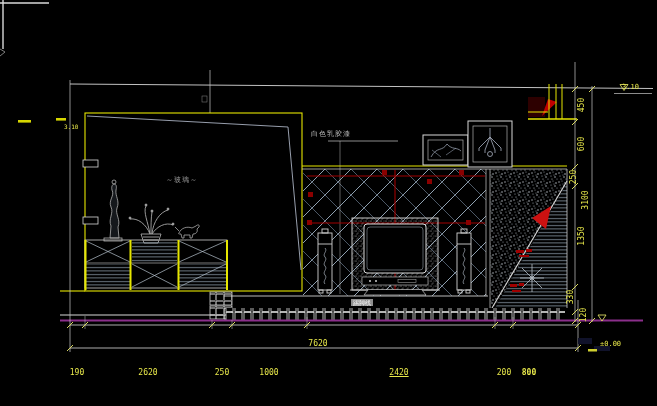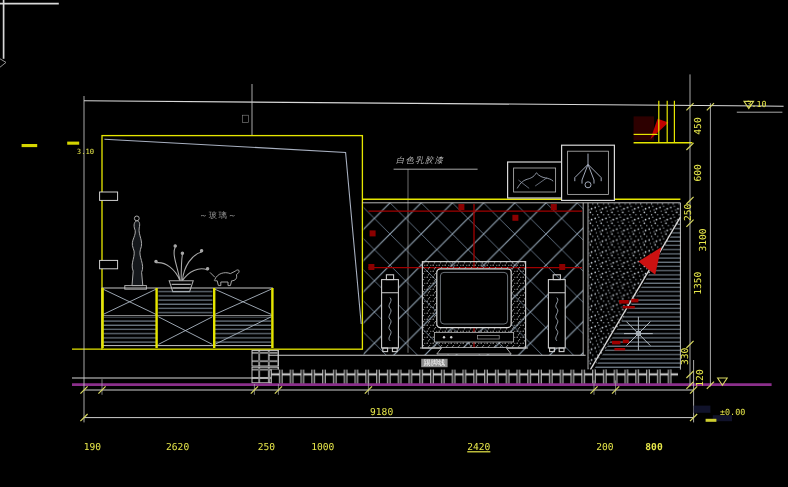--- a/index.html
+++ b/index.html
@@ -297,36 +297,36 @@
     <polygon points="598,315 606,315 602,321" stroke="#d8d860" stroke-width="0.9"></polygon>
   </g>
 
   <g>
     <rect x="578" y="338" width="14" height="6" fill="#10122a"></rect>
     <rect x="594" y="346" width="16" height="5" fill="#10122a"></rect>
     <rect x="588" y="349" width="9" height="2.5" fill="#cfcf30"></rect>
   </g>
 </svg>
 
-<div class="t cn" style="left:330px;top:131px;font-style:italic;">白色乳胶漆</div>
+<div class="t cn" style="left:311px;top:131px;">白色乳胶漆</div>
 <div class="t cn" style="left:166px;top:177px;color:#999;text-align:center;">～玻璃～</div>
 <div class="chip" style="left:351px;top:299px;">踢脚线</div>
 
 <div class="t lvl" style="left:622px;top:84px;">3.10</div>
 <div class="t lvl" style="left:600px;top:305px;margin-top:36px;">±0.00</div>
 <div class="t tiny" style="left:64px;top:124px;">3.10</div>
 
 <div class="t hdim" style="left:77px;">190</div>
 <div class="t hdim" style="left:148px;">2620</div>
 <div class="t hdim" style="left:222px;">250</div>
 <div class="t hdim" style="left:269px;text-align:center;">1000</div>
 <div class="t hdim" style="left:399px;text-decoration:underline;">2420</div>
 <div class="t hdim" style="left:504px;">200</div>
-<div class="t hdim" style="left:545px;font-weight:bold;">800</div>
-<div class="t" style="left:318px;top:340px;transform:translateX(-50%);">9180</div>
+<div class="t hdim" style="left:529px;font-weight:bold;">800</div>
+<div class="t" style="left:318px;top:340px;transform:translateX(-50%);">7620</div>
 
 <div class="t vdim" style="left:582px;top:105px;">450</div>
 <div class="t vdim" style="left:582px;top:144px;">600</div>
 <div class="t vdim" style="left:574px;top:177px;">250</div>
 <div class="t vdim" style="left:582px;top:236px;">1350</div>
 <div class="t vdim" style="left:571px;top:297px;">330</div>
 <div class="t vdim" style="left:584px;top:315px;">120</div>
 <div class="t vdim" style="left:586px;top:200px;">3100</div>
 
 </div>

